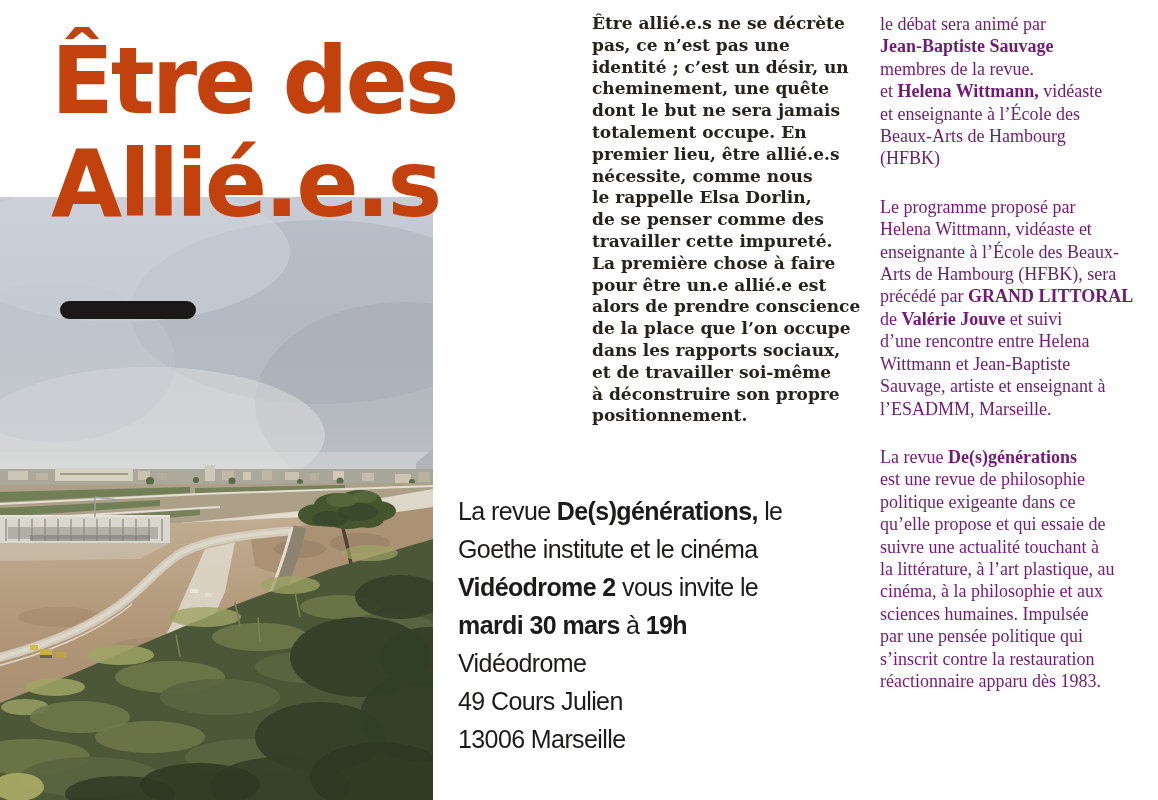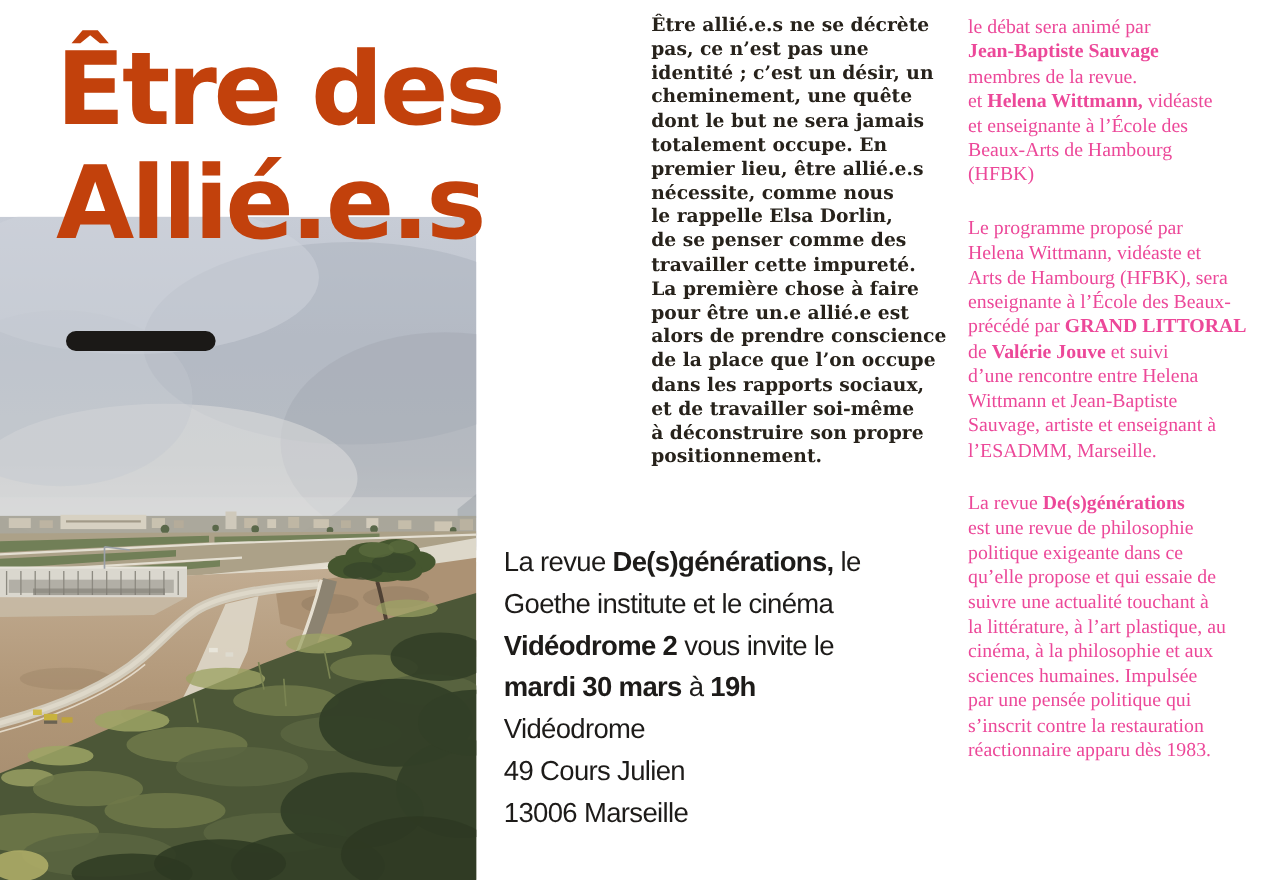--- a/index.html
+++ b/index.html
@@ -32,21 +32,21 @@
   .event {
     position:absolute; left:458px; top:492px; z-index:2;
     font-family:Liberation Sans, sans-serif; font-weight:400;
     font-size:25px; line-height:38px; letter-spacing:-0.6px; color:#1d1b19;
   }
   .event .line { white-space:pre; }
   .event .b { font-weight:700; }
   .right-col {
     position:absolute; left:880px; top:13px; z-index:2;
     font-family:"Liberation Serif", serif;
-    font-size:18px; line-height:22.4px; color:#ec4899;
+    font-size:18px; line-height:22.4px; color:#701a75;
   }
   .right-col .para { margin:0 0 26px 0; }
   .right-col .line { white-space:pre; }
   .right-col .b { font-weight:700; }
 </style>
 </head>
 <body>
 
 <div class="page">
 
@@ -254,22 +254,22 @@
         <div class="line"><span class="b">Jean-Baptiste Sauvage</span></div>
         <div class="line"><span>membres de la revue.</span></div>
         <div class="line"><span>et </span><span class="b">Helena Wittmann,</span><span> vidéaste</span></div>
         <div class="line"><span>et enseignante à l’École des</span></div>
         <div class="line"><span>Beaux-Arts de Hambourg</span></div>
         <div class="line"><span>(HFBK)</span></div>
       </div>
     <div class="para">
         <div class="line"><span>Le programme proposé par</span></div>
         <div class="line"><span>Helena Wittmann, vidéaste et</span></div>
+        <div class="line"><span>enseignante à l’École des Beaux-</span></div>
         <div class="line"><span>Arts de Hambourg (HFBK), sera</span></div>
-        <div class="line"><span>enseignante à l’École des Beaux-</span></div>
         <div class="line"><span>précédé par </span><span class="b">GRAND LITTORAL</span></div>
         <div class="line"><span>de </span><span class="b">Valérie Jouve</span><span> et suivi</span></div>
         <div class="line"><span>d’une rencontre entre Helena</span></div>
         <div class="line"><span>Wittmann et Jean-Baptiste</span></div>
         <div class="line"><span>Sauvage, artiste et enseignant à</span></div>
         <div class="line"><span>l’ESADMM, Marseille.</span></div>
       </div>
     <div class="para">
         <div class="line"><span>La revue </span><span class="b">De(s)générations</span></div>
         <div class="line"><span>est une revue de philosophie</span></div>

